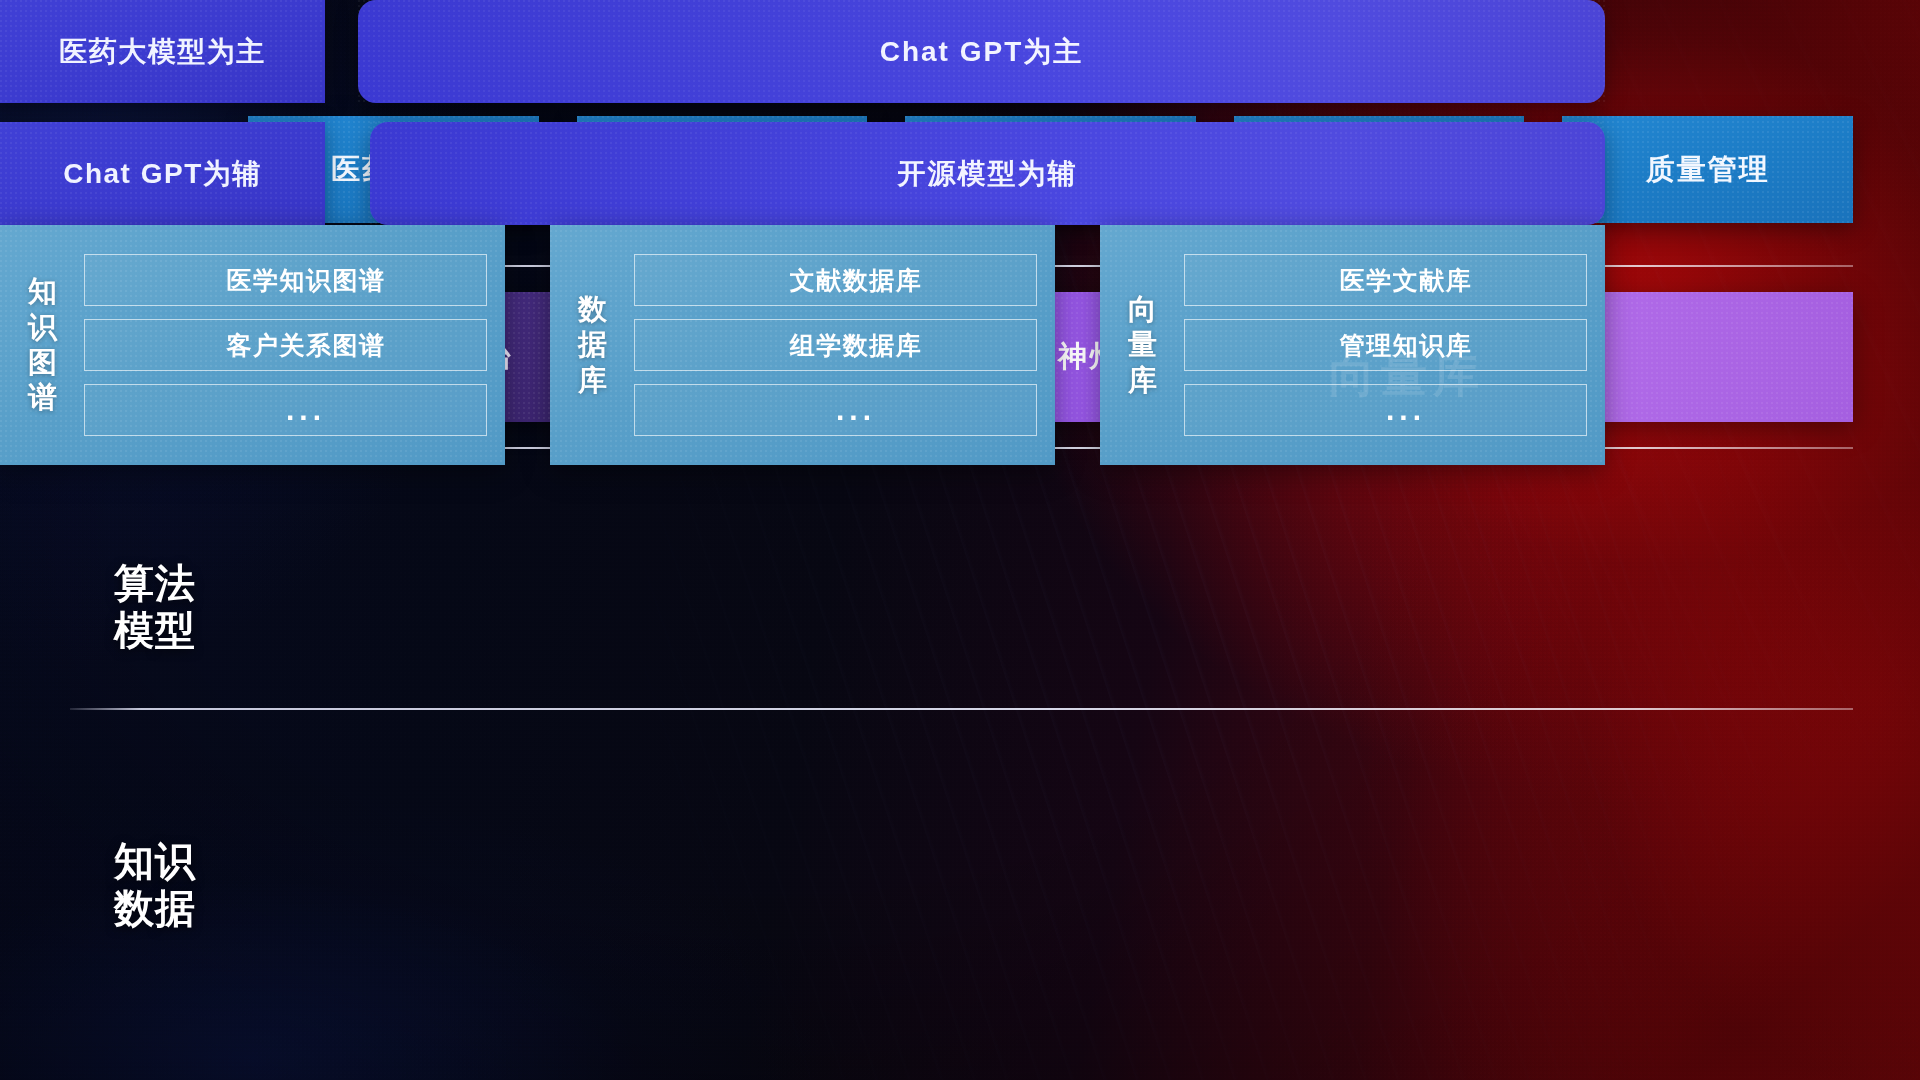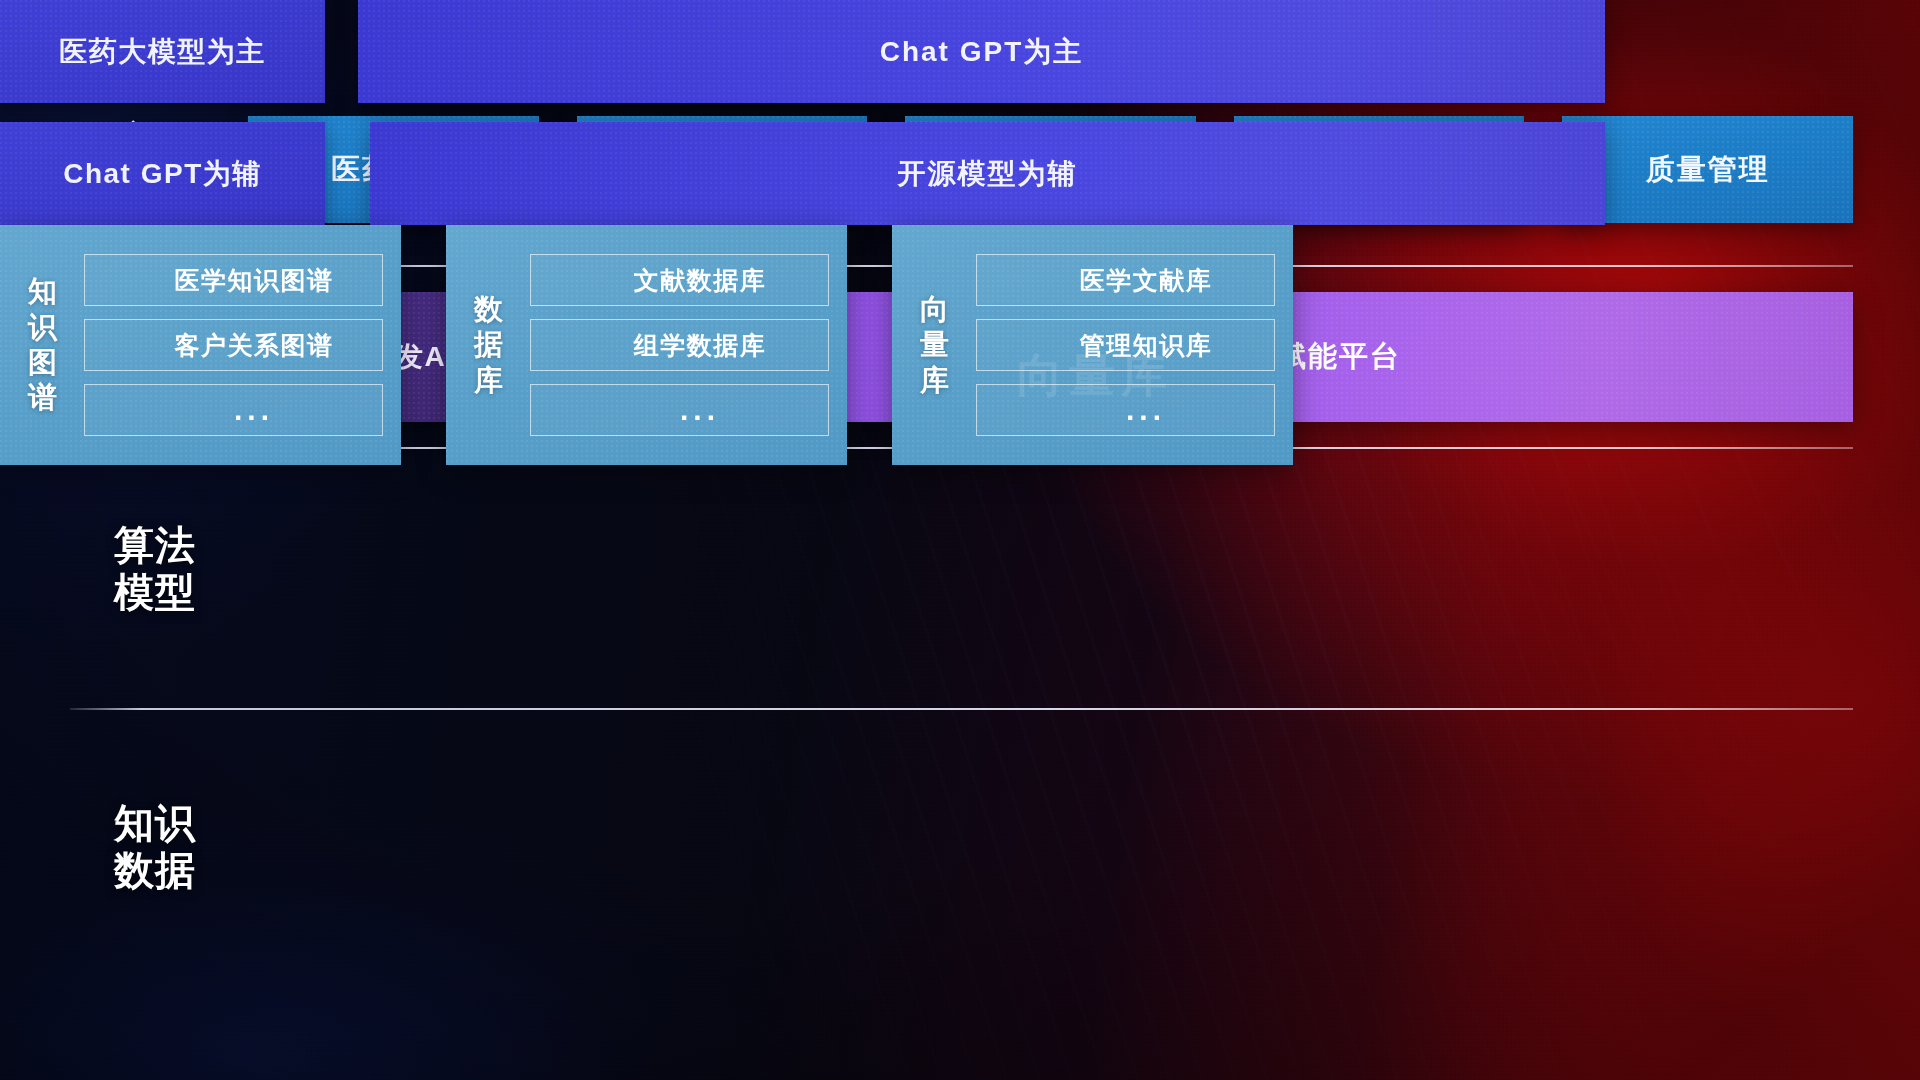--- a/index.html
+++ b/index.html
@@ -94,21 +94,21 @@
     left: 75px;
     width: 160px;
     color: #ffffff;
     font-weight: 700;
     line-height: 1.18;
     text-align: center;
     letter-spacing: 1px;
     text-shadow: 0 2px 10px rgba(0,0,0,0.65);
     white-space: pre-line;
   }
-  .tier-label.cn { font-size: 40px; }
+  .tier-label.cn { font-size: 40px; margin-top: 38px; }
   .tier-label.en { font-size: 41px; letter-spacing: 0.5px; }
 
   
   .divider {
     position: absolute;
     left: 70px;
     width: 1783px;
     height: 2px;
     background: linear-gradient(90deg, rgba(203,205,225,0.15) 0%, rgba(214,216,235,0.92) 4%, rgba(224,226,242,0.95) 55%, rgba(235,222,228,0.9) 88%, rgba(236,214,220,0.45) 100%);
   }
@@ -217,33 +217,34 @@
   .algo-right {
     margin-left: 33px;
     flex: 1 1 auto;
     height: 103px;
     background: linear-gradient(98deg, #3b39d2 0%, #4240d8 30%, #4a47e0 58%, #504bdf 78%, #4b44d6 100%);
     display: flex; align-items: center; justify-content: center;
     color: #f2f3ff;
     font-size: 28px; font-weight: 700; letter-spacing: 2px;
     box-shadow: 0 5px 22px rgba(0,0,0,0.35);
     position: relative;
+    border-radius: 18px;
   }
   .algo-left::after, .algo-right::after {
     content: "";
     position: absolute; inset: 0;
     background-image: radial-gradient(circle at 1px 1px, rgba(255,255,255,0.11) 1px, transparent 1.3px);
     background-size: 5px 5px; opacity: 0.5; pointer-events: none;
   }
 
   
   #row-know {
     top: 732px;
     left: 248px;
-    width: 1293px;
+    width: 1605px;
     height: 240px;
     display: flex;
     gap: 45px;
   }
   .know-panel {
     flex: 1 1 0;
     height: 240px;
     background: linear-gradient(155deg, #64a8d0 0%, #589fc9 45%, #529ac6 100%);
     display: flex;
     align-items: center;

